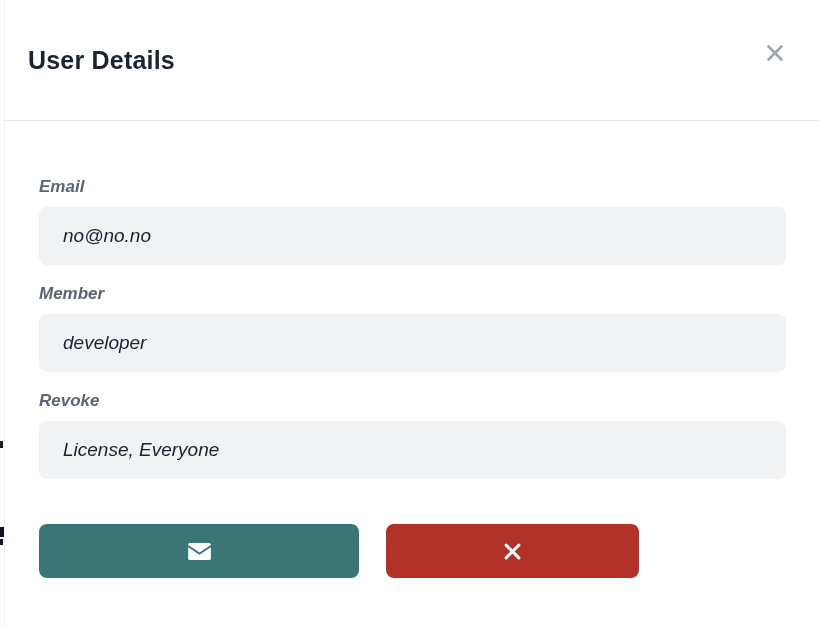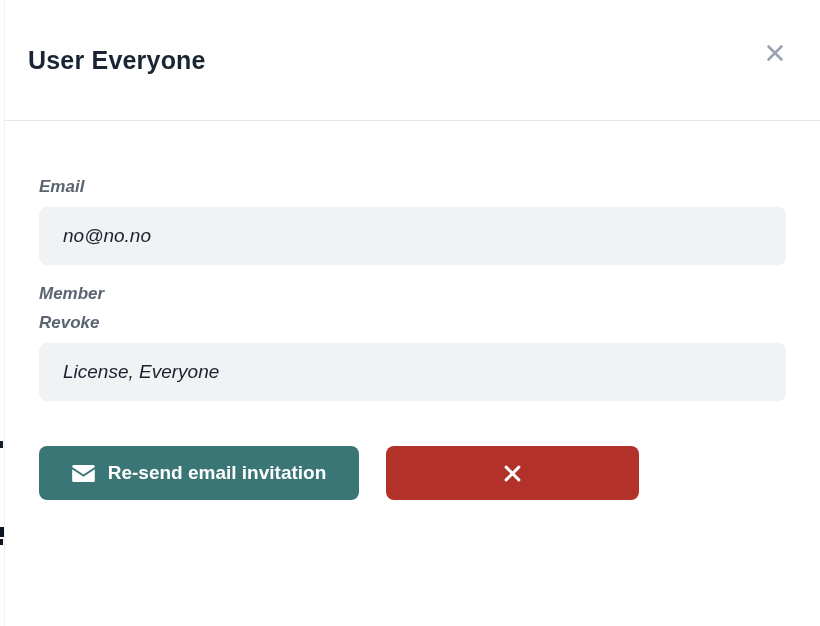--- a/index.html
+++ b/index.html
@@ -105,59 +105,61 @@
 </head>
 <body>
 
 <div class="edge-artifact artifact-1"></div>
 <div class="edge-artifact artifact-2"></div>
 <div class="edge-artifact artifact-3"></div>
 
 <div class="modal">
 
   <div class="modal-header">
-    <h1 class="modal-title">User Everyone</h1>
+    <h1 class="modal-title">User Details</h1>
     <button class="close-btn" aria-label="Close">
       <span>
         <svg width="22" height="22" viewBox="0 0 22 22">
           <path d="M4.5 4.5 L17.5 17.5 M17.5 4.5 L4.5 17.5" stroke="#9ba3ae" stroke-width="2.6" stroke-linecap="round" fill="none"></path>
         </svg>
       </span>
     </button>
   </div>
 
   <div class="modal-body">
 
     <div class="field-group">
       <div class="field-label">Email</div>
       <div class="field-input">
         <span class="field-value">no@no.no</span>
       </div>
     </div>
 
     <div class="field-group">
       <div class="field-label">Member</div>
+      <div class="field-input">
+        <span class="field-value">developer</span>
+      </div>
     </div>
 
     <div class="field-group">
       <div class="field-label">Revoke</div>
       <div class="field-input">
         <span class="field-value">License, Everyone</span>
       </div>
     </div>
 
     <div class="button-row">
       <button class="btn btn-resend" style="background: rgb(58, 118, 118);">
         <span class="btn-icon">
           <svg width="23" height="17" viewBox="0 0 24 18">
             <path fill="#ffffff" d="M1.6 0 H22.4 Q24 0 24 1.6 V2.2 L12 10 L0 2.2 V1.6 Q0 0 1.6 0 Z"></path>
             <path fill="#ffffff" d="M0 4.6 L12 12.4 L24 4.6 V16.4 Q24 18 22.4 18 H1.6 Q0 18 0 16.4 Z"></path>
           </svg>
         </span>
-        <span>Re-send email invitation</span>
       </button>
 
       <button class="btn btn-revoke" style="background: rgb(178, 50, 41);">
         <span class="btn-icon">
           <svg width="17" height="17" viewBox="0 0 16 16">
             <path d="M2 2 L14 14 M14 2 L2 14" stroke="#ffffff" stroke-width="2.8" stroke-linecap="round" fill="none"></path>
           </svg>
         </span>
       </button>
     </div>

